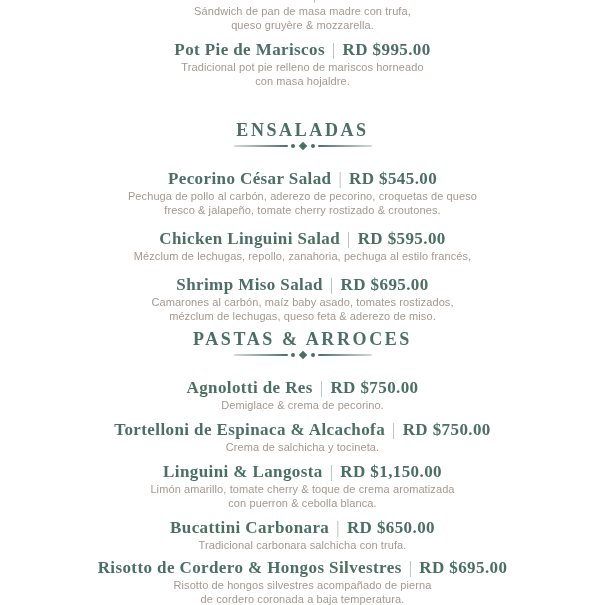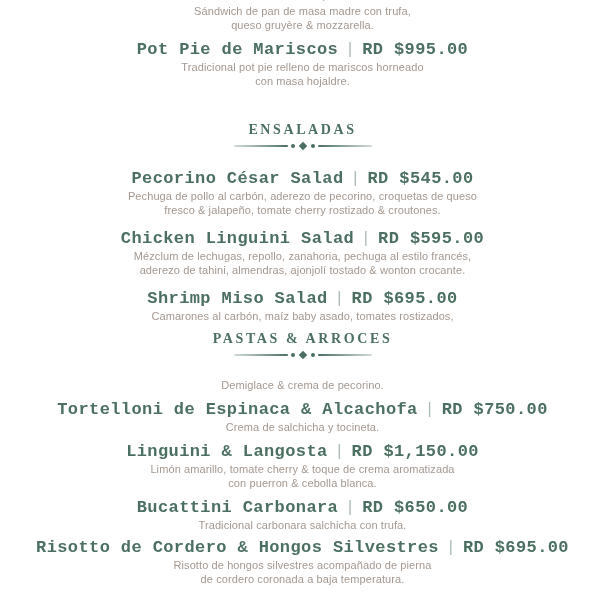--- a/index.html
+++ b/index.html
@@ -10,21 +10,21 @@
     font-family: "Liberation Sans", sans-serif;
     -webkit-font-smoothing: antialiased;
   }
   .menu {
     width: 545px;
     margin: -16px auto 0 auto;
     text-align: center;
   }
   .item { margin: 0; }
   .title {
-    font-family: Liberation Mono, monospace;
+    font-family: Liberation Serif, serif;
     font-weight: 700;
     font-size: 17px;
     line-height: 20px;
     color: #4b7062;
     letter-spacing: 0.4px;
   }
   .pipe {
     font-weight: 400;
     color: #a9bbb2;
     padding: 0 7px;
@@ -32,21 +32,21 @@
   }
   .desc {
     font-size: 11px;
     line-height: 14px;
     color: #a49890;
     letter-spacing: 0.1px;
   }
   .section-header {
     font-family: "Liberation Serif", "DejaVu Serif", serif;
     font-weight: 700;
-    font-size: 14px;
+    font-size: 18px;
     line-height: 20px;
     letter-spacing: 2.6px;
     color: #4b7062;
   }
   .divider {
     display: flex;
     align-items: center;
     justify-content: center;
     margin-top: 2px;
     height: 8px;
@@ -111,42 +111,45 @@
     </div>
     <div class="desc">Pechuga de pollo al carbón, aderezo de pecorino, croquetas de queso</div>
     <div class="desc">fresco &amp; jalapeño, tomate cherry rostizado &amp; croutones.</div>
   </div>
 
   <div class="item mt12">
     <div class="title">
       <span>Chicken Linguini Salad</span><span class="pipe">|</span><span>RD $595.00</span>
     </div>
     <div class="desc">Mézclum de lechugas, repollo, zanahoria, pechuga al estilo francés,</div>
-    <div class="desc">aderezo de tahini, almendras, ajonjolí tostado &amp; wonton crocante.</div>
   </div>
 
   <div class="item mt12">
     <div class="title">
       <span>Shrimp Miso Salad</span><span class="pipe">|</span><span>RD $695.00</span>
     </div>
     <div class="desc">Camarones al carbón, maíz baby asado, tomates rostizados,</div>
+    <div class="desc">mézclum de lechugas, queso feta &amp; aderezo de miso.</div>
   </div>
 
   <div class="mt14">
     <div class="section-header">PASTAS &amp; ARROCES</div>
     <div class="divider">
       <span class="line left"></span>
       <span class="dot"></span>
       <span class="diamond"></span>
       <span class="dot"></span>
       <span class="line right"></span>
     </div>
   </div>
 
   <div class="item mt4">
+    <div class="title">
+      <span>Agnolotti de Res</span><span class="pipe">|</span><span>RD $750.00</span>
+    </div>
     <div class="desc">Demiglace &amp; crema de pecorino.</div>
   </div>
 
   <div class="item mt8">
     <div class="title">
       <span>Tortelloni de Espinaca &amp; Alcachofa</span><span class="pipe">|</span><span>RD $750.00</span>
     </div>
     <div class="desc">Crema de salchicha y tocineta.</div>
   </div>
 

